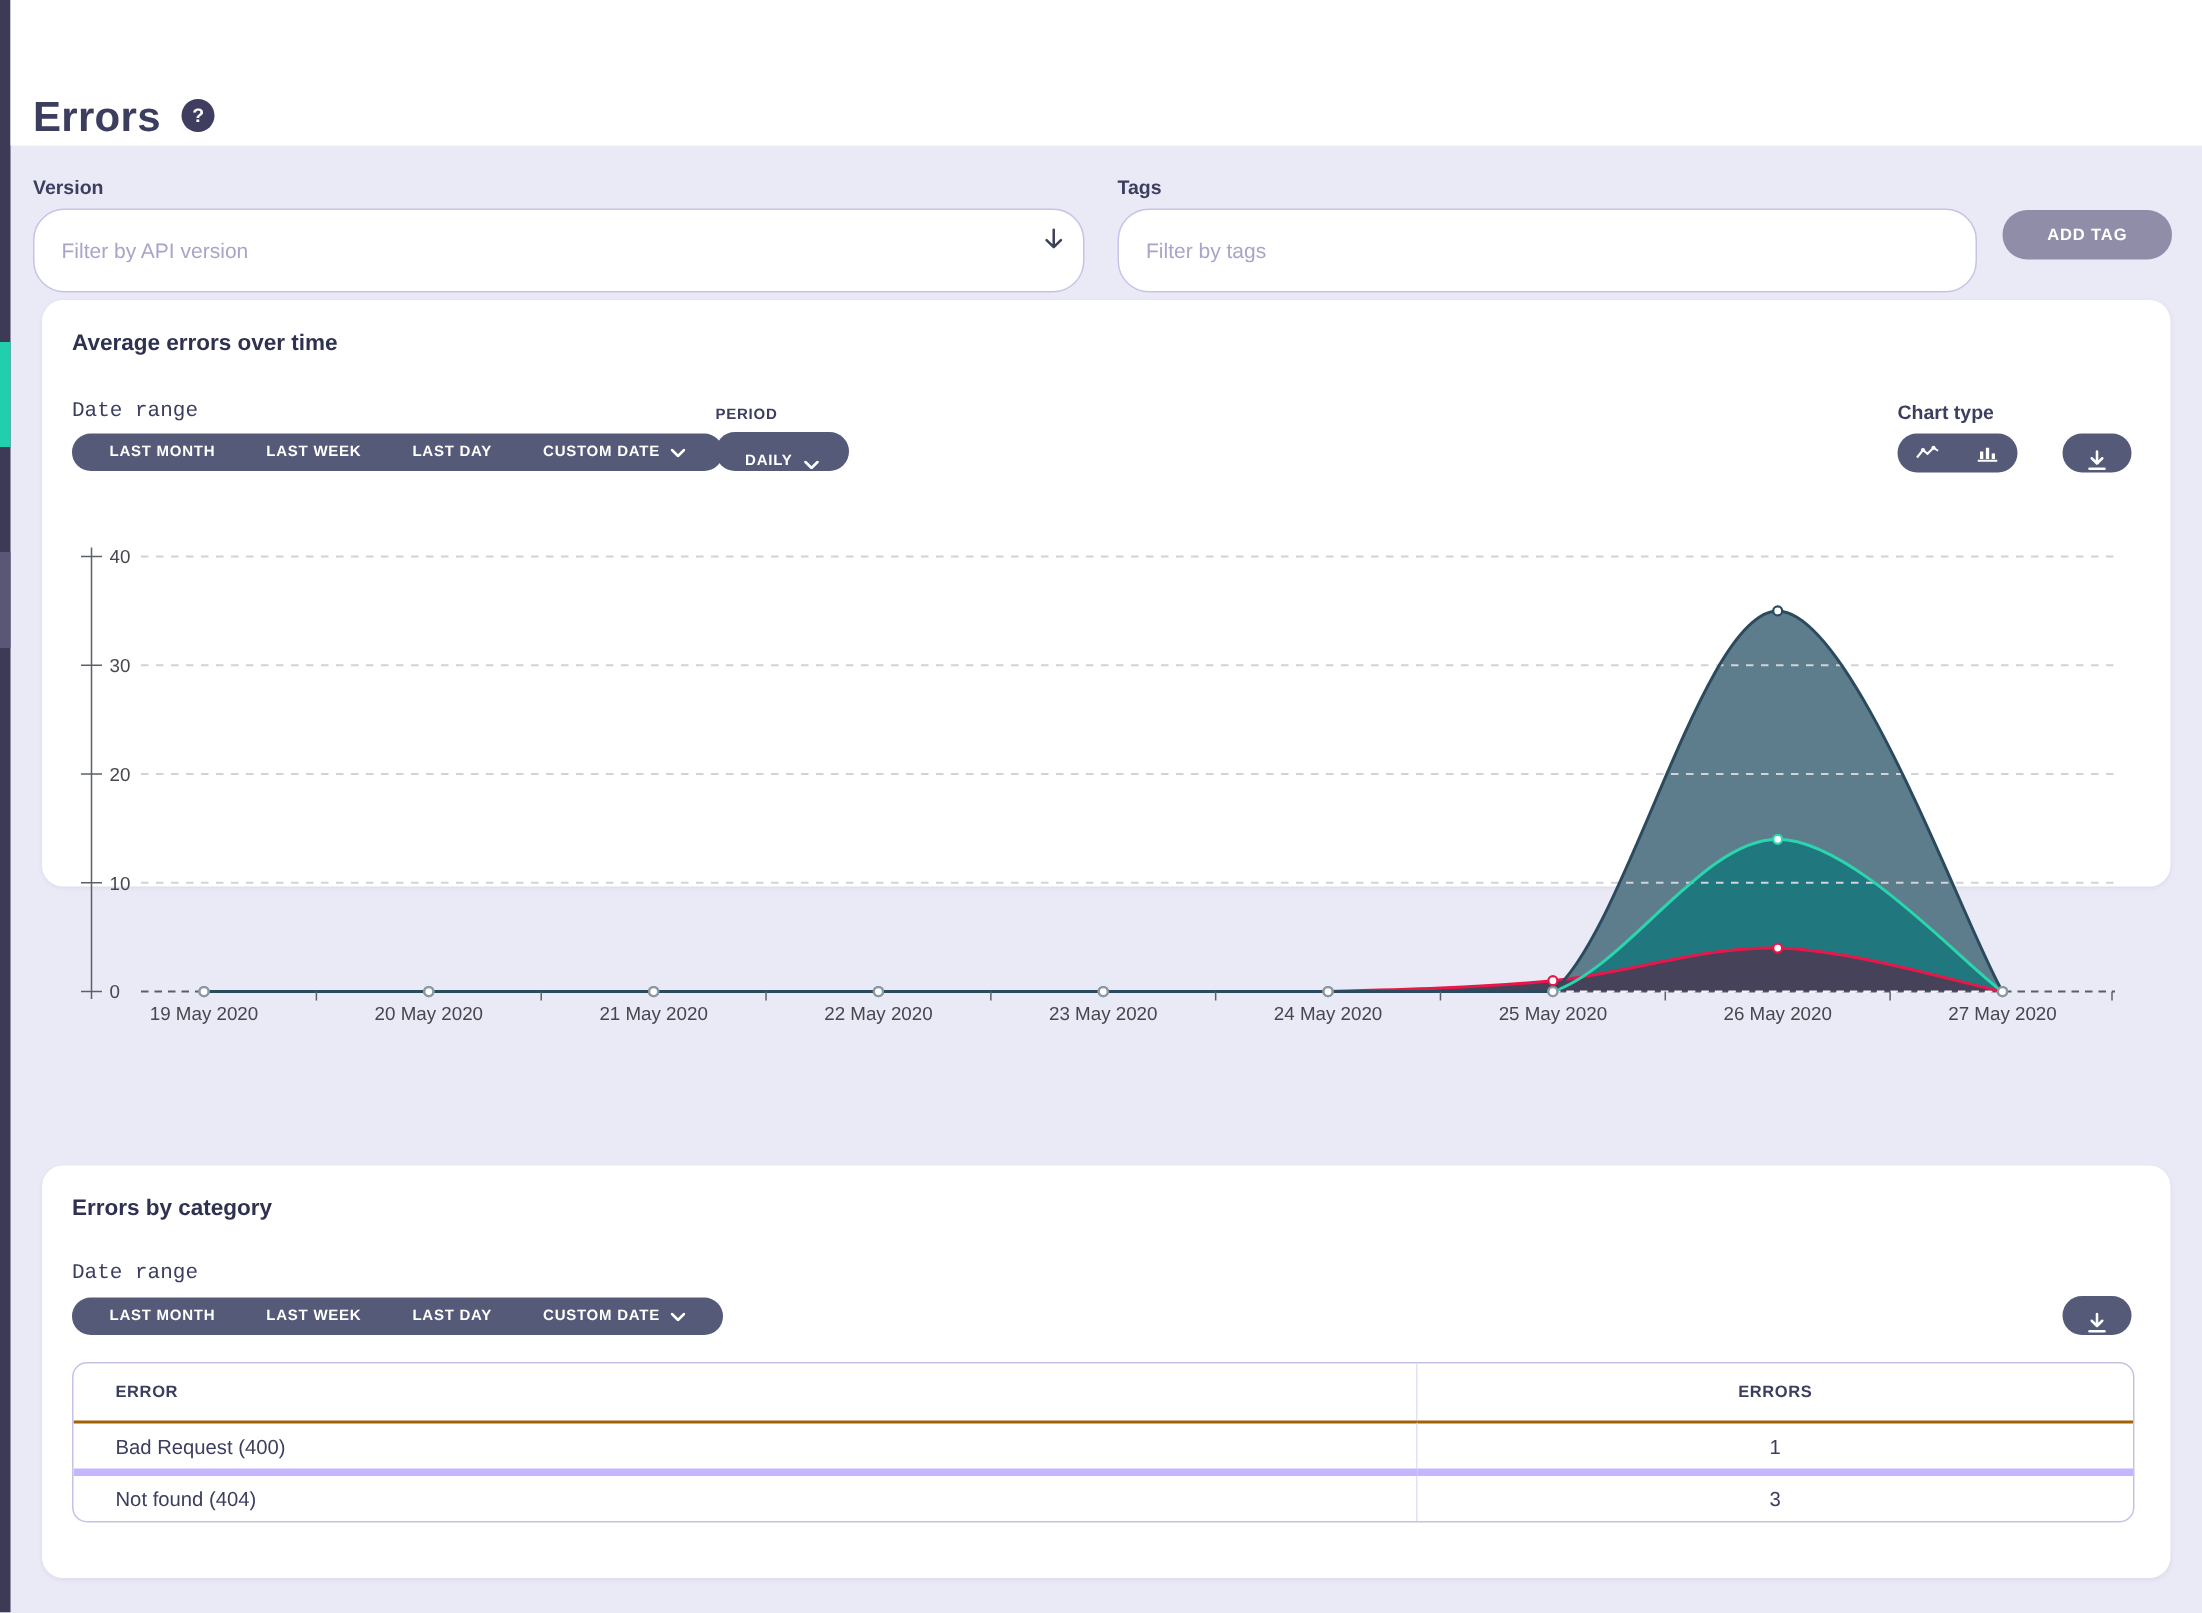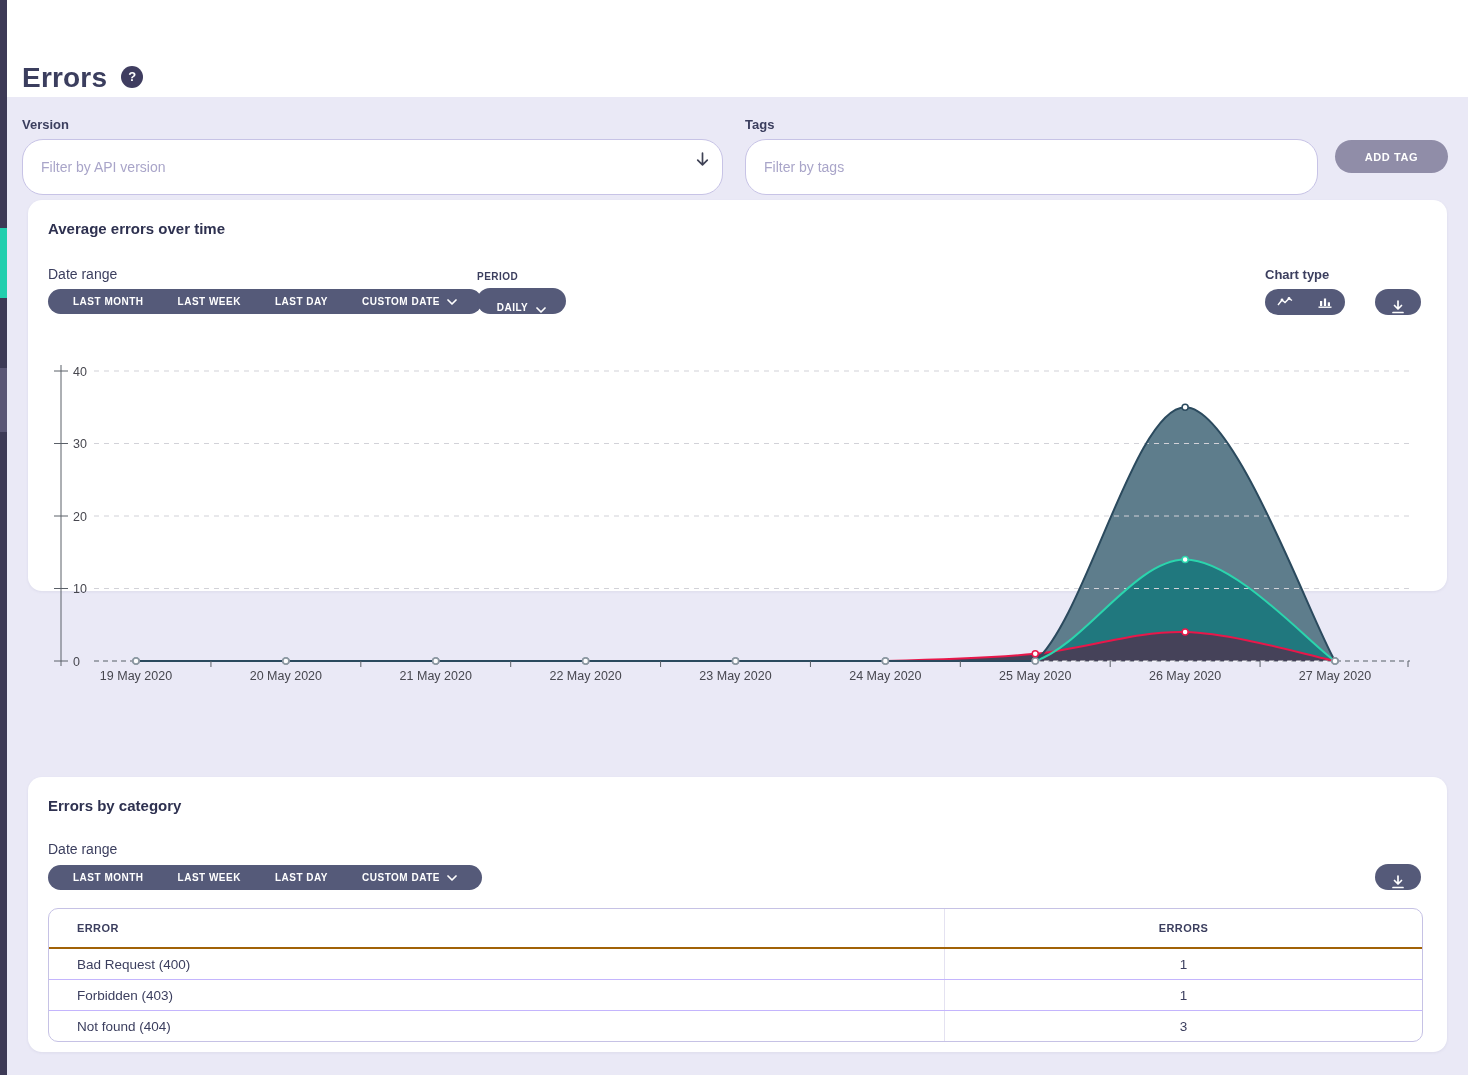--- a/index.html
+++ b/index.html
@@ -34,21 +34,21 @@
   .version-arrow{position:absolute;left:694px;top:151px;cursor:pointer;line-height:0;}
   .add-tag-btn{position:absolute;left:1335px;top:140px;width:113px;height:33px;border:none;
     border-radius:17px;background:#908da8;color:#fff;font-size:11px;font-weight:bold;
     letter-spacing:.6px;cursor:pointer;font-family:"Liberation Sans",sans-serif;}
 
   
   .card{position:absolute;background:#fff;border-radius:14px;box-shadow:0 1px 3px rgba(60,60,110,.08);}
   .card-1{left:28px;top:200px;width:1419px;height:391px;}
   .card-2{left:28px;top:777px;width:1419px;height:275px;}
   .card-title{position:absolute;left:20px;top:20px;font-size:15px;font-weight:bold;color:#2e3150;}
-  .sub-label{position:absolute;font-size:14px;color:#3b3e5e;}
+  .sub-label{position:absolute;font-size:14px;color:#3b3e5e;font-family:Liberation Mono, monospace;}
   .small-label{position:absolute;font-size:10px;font-weight:bold;color:#3b3e5e;letter-spacing:.5px;}
 
   
   .pill-group{position:absolute;display:inline-flex;align-items:center;height:25px;
     background:#555a79;border-radius:13px;padding:0 8px;}
   .pill-btn{border:none;background:transparent;color:#fff;font-size:10px;font-weight:bold;
     letter-spacing:.5px;padding:0 17px;height:25px;cursor:pointer;display:inline-flex;
     align-items:center;gap:7px;font-family:"Liberation Sans",sans-serif;white-space:nowrap;}
   .pill-solo{position:absolute;display:inline-flex;align-items:flex-end;justify-content:center;
     background:#555a79;border-radius:13px;border:none;cursor:pointer;color:#fff;
@@ -74,21 +74,21 @@
   .chart-svg{position:absolute;left:0;top:0;}
 
   
   .err-table-wrap{position:absolute;left:20px;top:131px;width:1373px;border:1px solid #c6c2e5;
     border-radius:10px;overflow:hidden;background:#fff;}
   table.err-table{width:100%;border-collapse:collapse;}
   .err-table th{height:36px;font-size:11px;font-weight:bold;color:#3b3e5e;letter-spacing:.4px;
     border-bottom:2px solid #a16207;}
   .err-table th.col-error{text-align:left;padding-left:28px;width:866px;}
   .err-table th.col-count{text-align:center;border-left:1px solid #e4e2f1;}
-  .err-table td{height:28px;font-size:13.5px;color:#3b3e5e;border-bottom:1px solid #c4b5fd;}
+  .err-table td{height:28px;font-size:13.5px;color:#3b3e5e;border-bottom:5px solid #c4b5fd;}
   .err-table tr:last-child td{border-bottom:none;}
   .err-table td.cell-error{padding-left:28px;}
   .err-table td.cell-count{text-align:center;border-left:1px solid #e4e2f1;}
 </style>
 </head>
 <body>
 
 <div class="rail">
   <div class="seg-teal"></div>
   <div class="seg-thumb"></div>
@@ -274,23 +274,19 @@
           <th class="col-error">ERROR</th>
           <th class="col-count">ERRORS</th>
         </tr>
       </thead>
       <tbody>
           <tr>
             <td class="cell-error">Bad Request (400)</td>
             <td class="cell-count">1</td>
           </tr>
           <tr>
-            <td class="cell-error">Forbidden (403)</td>
-            <td class="cell-count">1</td>
-          </tr>
-          <tr>
             <td class="cell-error">Not found (404)</td>
             <td class="cell-count">3</td>
           </tr>
         </tbody>
     </table>
   </div>
 </div>
 
 </body></html>

